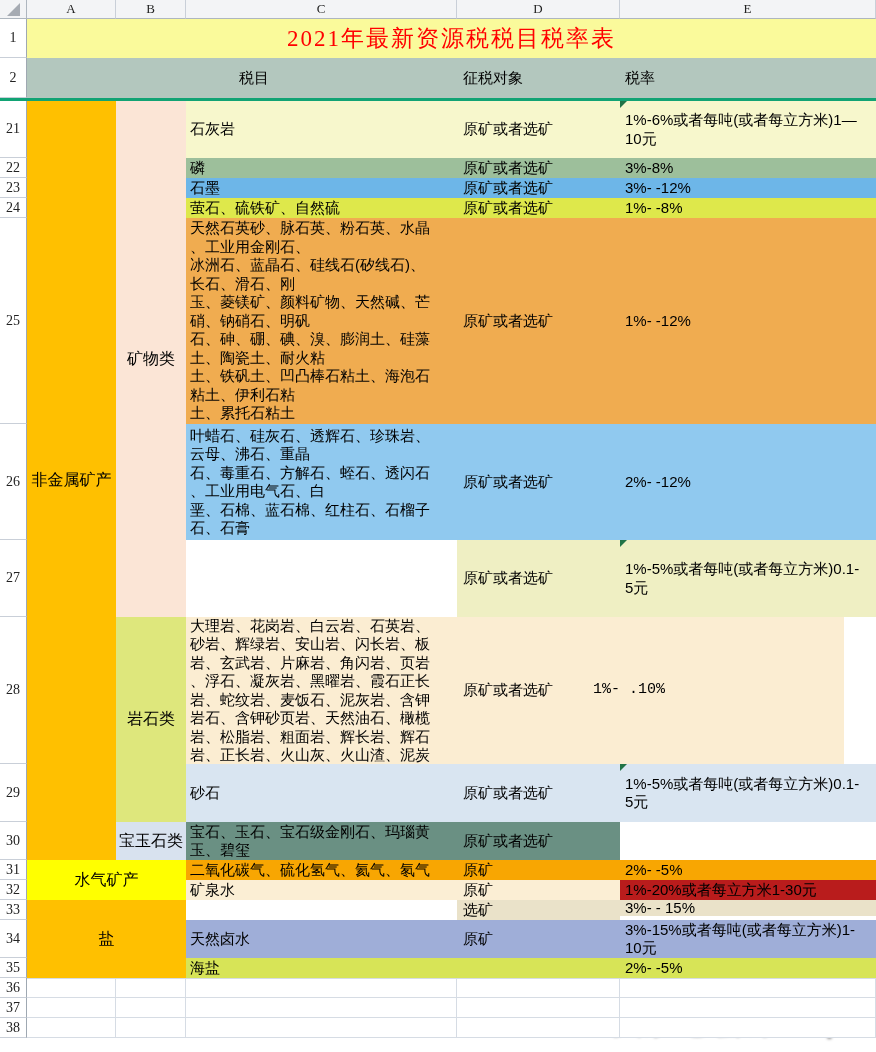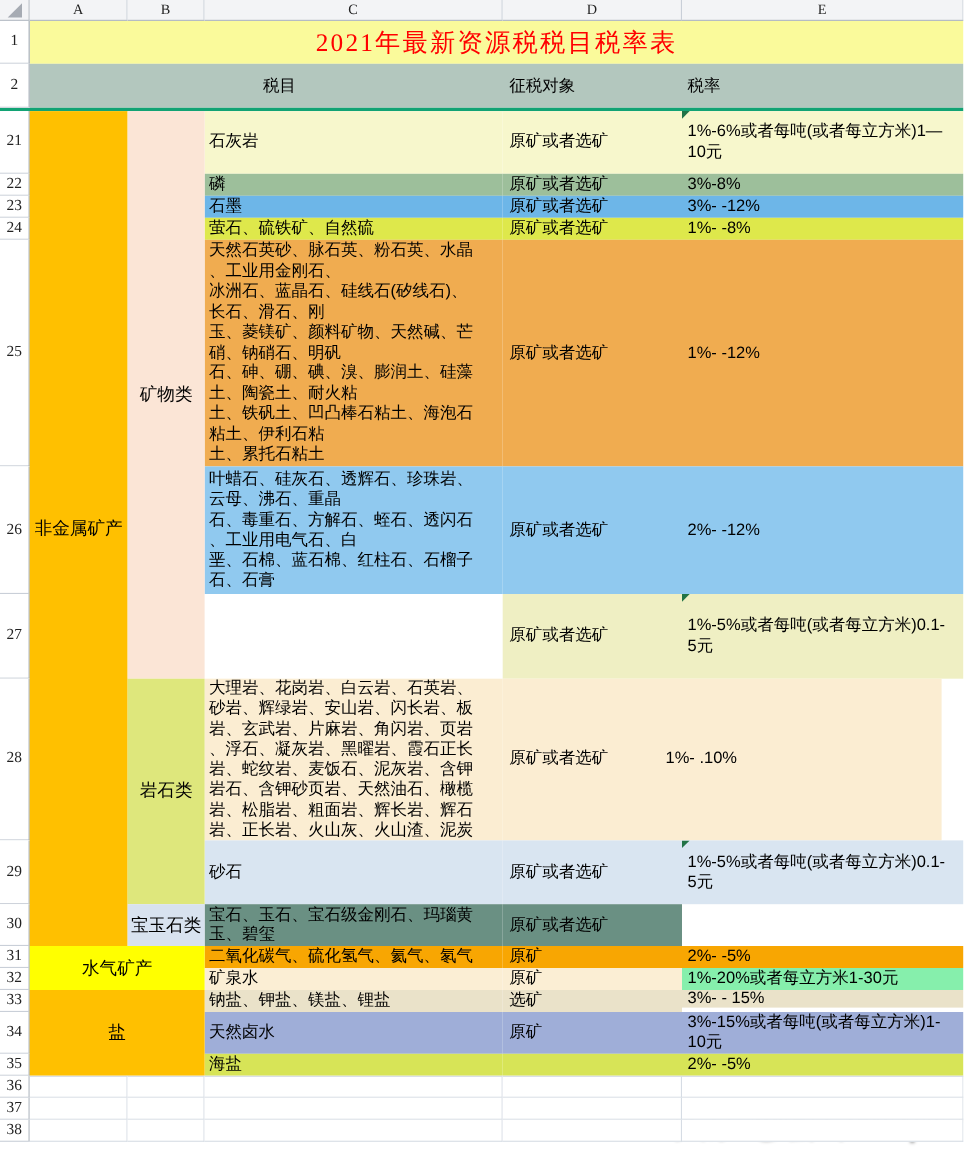--- a/index.html
+++ b/index.html
@@ -113,39 +113,38 @@
     <div class="gut" style="top: 617px; height: 147px;">28</div>
     <div class="cell cC" style="left: 186px; top: 617px; width: 271px; height: 147px; background: rgb(251, 237, 210);">大理岩、花岗岩、白云岩、石英岩、
 砂岩、辉绿岩、安山岩、闪长岩、板
 岩、玄武岩、片麻岩、角闪岩、页岩
 、浮石、凝灰岩、黑曜岩、霞石正长
 岩、蛇纹岩、麦饭石、泥灰岩、含钾
 岩石、含钾砂页岩、天然油石、橄榄
 岩、松脂岩、粗面岩、辉长岩、辉石
 岩、正长岩、火山灰、火山渣、泥炭</div>
     <div class="cell cD" style="left: 457px; top: 617px; width: 163px; height: 147px; background: rgb(251, 237, 210);">原矿或者选矿</div>
-    <div class="cell cE" style="left: 600px; top: 617px; width: 256px; height: 147px; background: rgb(251, 237, 210);">1%- .10%</div>
+    <div class="cell cE" style="left: 588px; top: 617px; width: 256px; height: 147px; background: rgb(251, 237, 210); font-family: Liberation Mono, monospace;">1%- .10%</div>
     <div class="gut" style="top: 764px; height: 58px;">29</div>
     <div class="cell cC" style="left: 186px; top: 764px; width: 271px; height: 58px; background: rgb(217, 229, 241);">砂石</div>
     <div class="cell cD" style="left: 457px; top: 764px; width: 163px; height: 58px; background: rgb(217, 229, 241);">原矿或者选矿</div>
     <div class="cell cE" style="left: 620px; top: 764px; width: 256px; height: 58px; background: rgb(217, 229, 241);">1%-5%或者每吨(或者每立方米)0.1-5元<div class="marker" style="border-top-color: rgb(33, 115, 70);"></div></div>
     <div class="gut" style="top: 822px; height: 38px;">30</div>
     <div class="cell cC" style="left: 186px; top: 822px; width: 271px; height: 38px; background: rgb(106, 144, 131);">宝石、玉石、宝石级金刚石、玛瑙黄
 玉、碧玺</div>
     <div class="cell cD" style="left: 457px; top: 822px; width: 163px; height: 38px; background: rgb(106, 144, 131);">原矿或者选矿</div>
     <div class="gut" style="top: 860px; height: 20px;">31</div>
     <div class="cell cC" style="left: 186px; top: 860px; width: 271px; height: 20px; background: rgb(248, 166, 2);">二氧化碳气、硫化氢气、氦气、氡气</div>
     <div class="cell cD" style="left: 457px; top: 860px; width: 163px; height: 20px; background: rgb(248, 166, 2);">原矿</div>
     <div class="cell cE" style="left: 620px; top: 860px; width: 256px; height: 20px; background: rgb(248, 166, 2);">2%- -5%</div>
     <div class="gut" style="top: 880px; height: 20px;">32</div>
     <div class="cell cC" style="left: 186px; top: 880px; width: 271px; height: 20px; background: rgb(251, 238, 212);">矿泉水</div>
     <div class="cell cD" style="left: 457px; top: 880px; width: 163px; height: 20px; background: rgb(251, 238, 212);">原矿</div>
-    <div class="cell cE" style="left: 620px; top: 880px; width: 256px; height: 20px; background: #86efac;">1%-20%或者每立方米1-30元</div>
+    <div class="cell cE" style="left: 620px; top: 880px; width: 256px; height: 20px; background: #b91c1c;">1%-20%或者每立方米1-30元</div>
     <div class="gut" style="top: 900px; height: 20px;">33</div>
-    <div class="cell cC" style="left: 186px; top: 900px; width: 271px; height: 20px; background: rgb(234, 226, 201);">钠盐、钾盐、镁盐、锂盐</div>
     <div class="cell cD" style="left: 457px; top: 900px; width: 163px; height: 20px; background: rgb(234, 226, 201);">选矿</div>
     <div class="cell cE" style="left: 620px; top: 900px; width: 256px; height: 16px; background: rgb(234, 226, 201);">3%- - 15%</div>
     <div class="gut" style="top: 920px; height: 38px;">34</div>
     <div class="cell cC" style="left: 186px; top: 920px; width: 271px; height: 38px; background: rgb(159, 174, 216);">天然卤水</div>
     <div class="cell cD" style="left: 457px; top: 920px; width: 163px; height: 38px; background: rgb(159, 174, 216);">原矿</div>
     <div class="cell cE" style="left: 620px; top: 920px; width: 256px; height: 38px; background: rgb(159, 174, 216);">3%-15%或者每吨(或者每立方米)1-10元</div>
     <div class="gut" style="top: 958px; height: 20px;">35</div>
     <div class="cell cC" style="left: 186px; top: 958px; width: 271px; height: 20px; background: rgb(215, 228, 87);">海盐</div>
     <div class="cell cD" style="left: 457px; top: 958px; width: 163px; height: 20px; background: rgb(215, 228, 87);"></div>
     <div class="cell cE" style="left: 620px; top: 958px; width: 256px; height: 20px; background: rgb(215, 228, 87);">2%- -5%</div>

